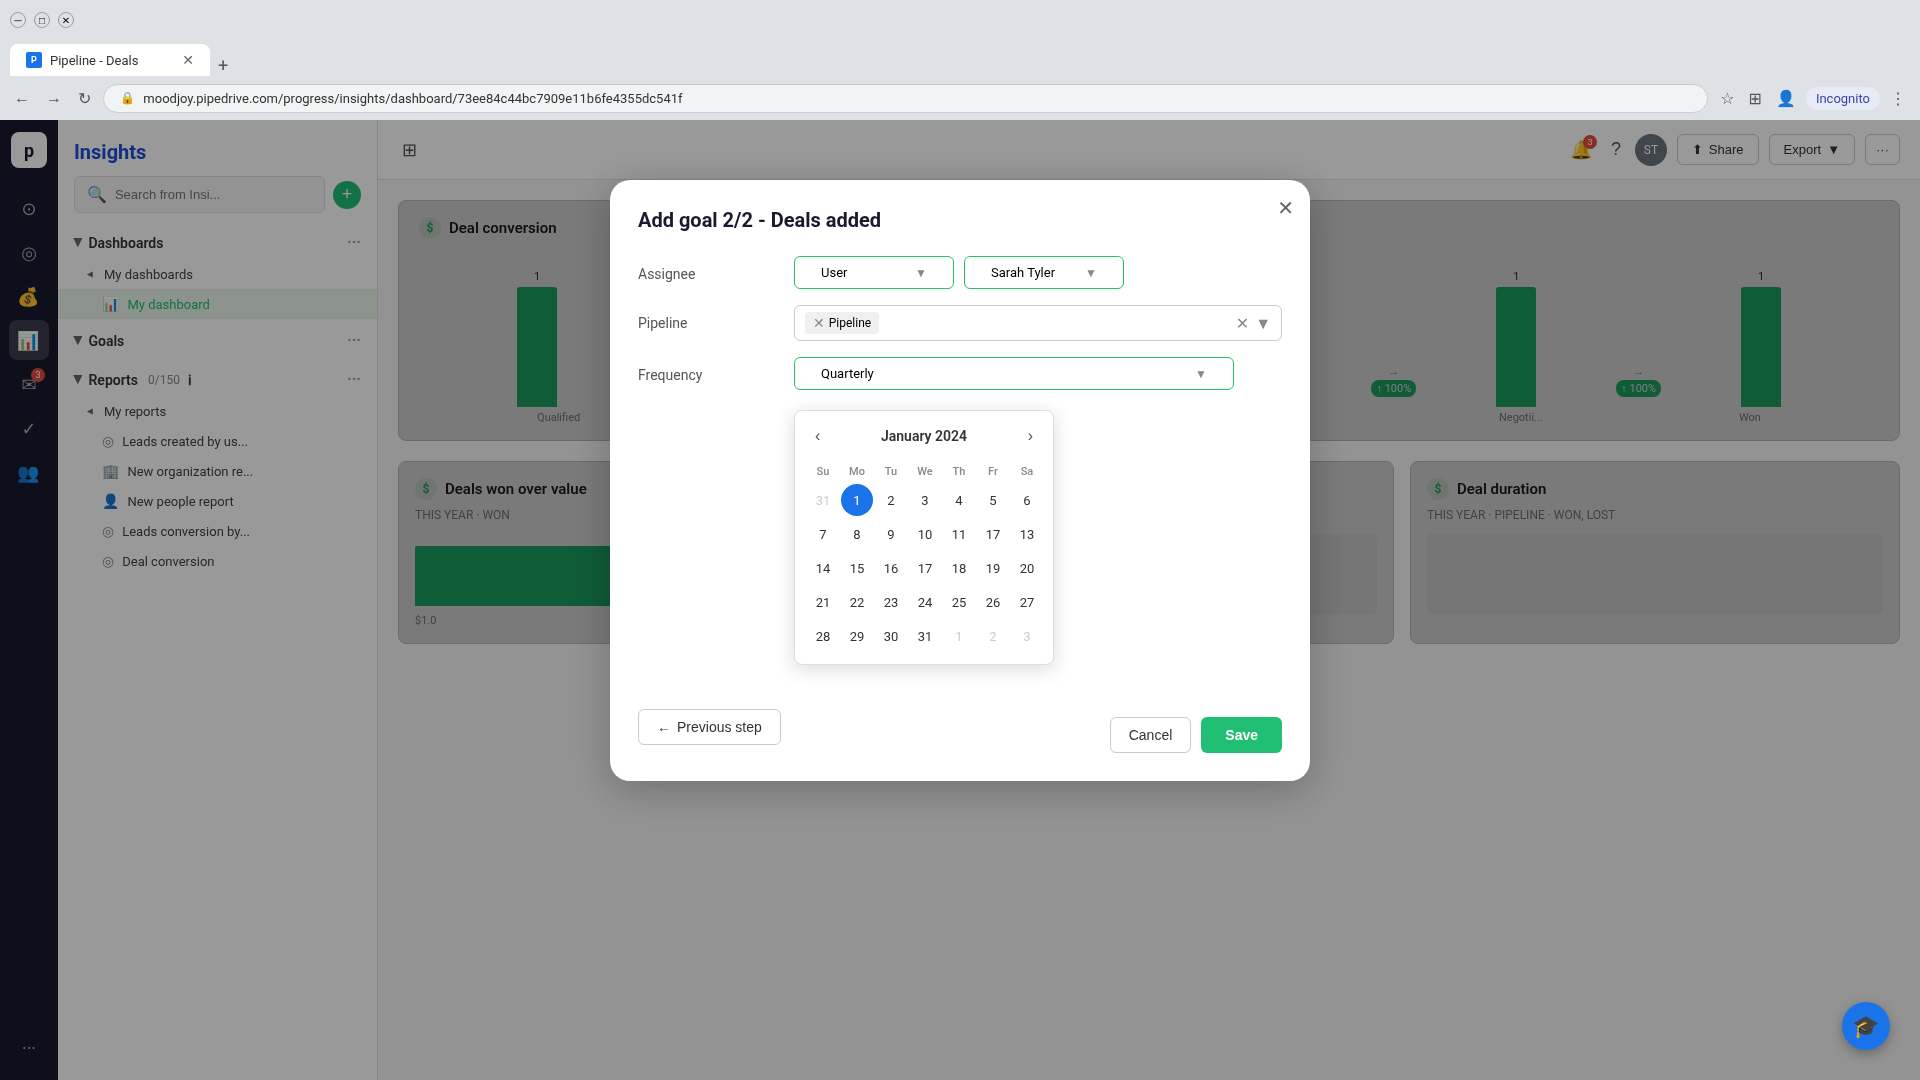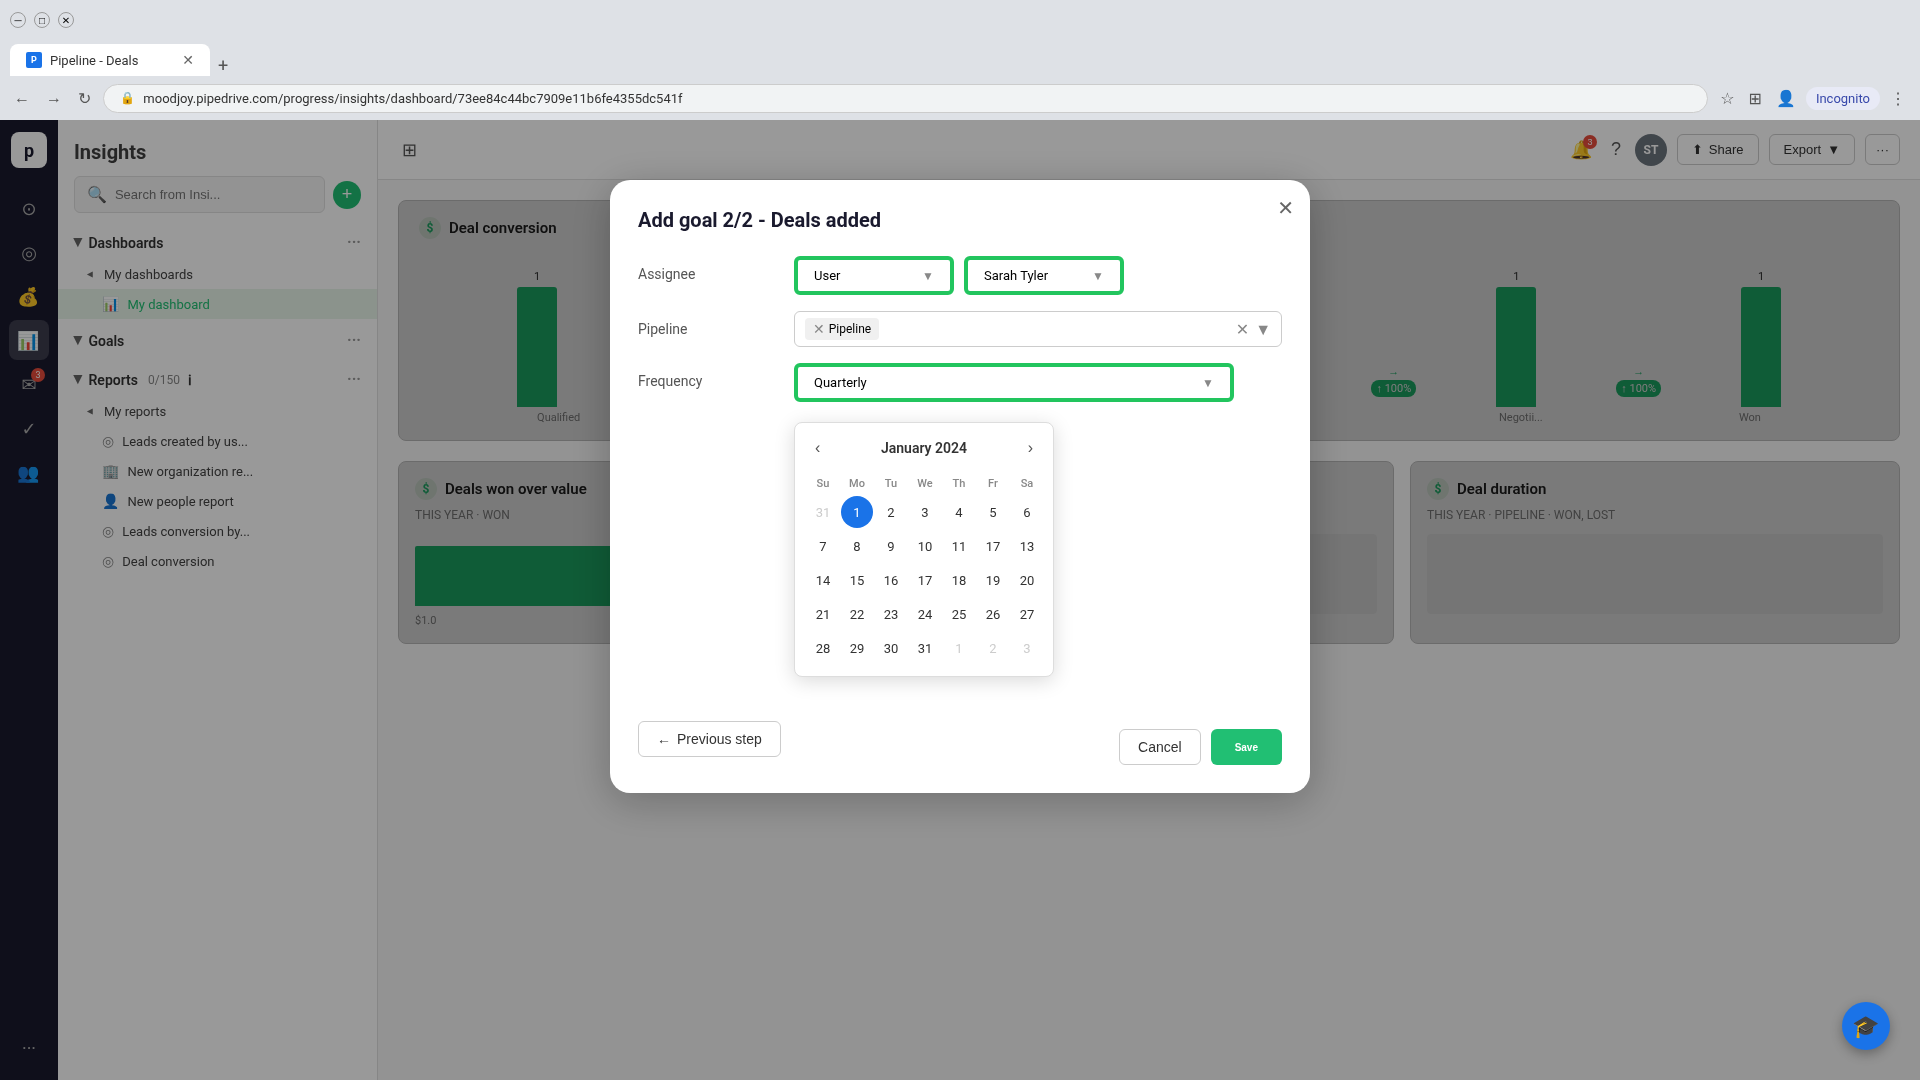--- a/index.html
+++ b/index.html
@@ -124,21 +124,21 @@
       border-right: 1px solid #e0e0e0;
       display: flex;
       flex-direction: column;
       flex-shrink: 0;
       overflow: hidden;
     }
     .left-panel-header {
       padding: 20px 16px 12px;
       font-size: 20px;
       font-weight: 700;
-      color: #404040;
+      color: #1d4ed8;
     }
     .search-bar {
       display: flex;
       align-items: center;
       gap: 8px;
       margin: 0 16px 12px;
       background: #f5f5f5;
       border-radius: 6px;
       padding: 8px 12px;
       border: 1px solid #e0e0e0;
@@ -264,21 +264,21 @@
       font-size: 13px;
       color: #333;
     }
     .user-avatar {
       width: 32px; height: 32px;
       background: #6c757d;
       border-radius: 50%;
       display: flex; align-items: center; justify-content: center;
       color: #fff;
       font-size: 12px;
-      font-weight: bold;
+      font-weight: normal;
     }
     .icon-btn { background: none; border: none; cursor: pointer; color: #555; font-size: 18px; padding: 4px; }
 
     
     .dashboard-area {
       flex: 1;
       overflow-y: auto;
       padding: 20px;
       display: flex;
       flex-direction: column;
@@ -369,22 +369,22 @@
       color: #555;
       padding-top: 10px;
       flex-shrink: 0;
     }
     .form-controls { display: flex; gap: 10px; flex: 1; align-items: center; flex-wrap: wrap; }
 
     .select-field {
       display: flex;
       align-items: center;
       gap: 8px;
-      padding: 8px 16px;
-      border: 4px solid #22c55e;
+      padding: 8px 26px;
+      border: 1px solid #22c55e;
       border-radius: 6px;
       background: #fff;
       font-size: 13px;
       cursor: pointer;
       min-width: 160px;
     }
     .select-field .chevron { margin-left: auto; color: #888; font-size: 12px; }
 
     .tag-field {
       display: flex;
@@ -500,21 +500,21 @@
       cursor: pointer;
       font-size: 14px;
       color: #333;
     }
     .save-btn {
       padding: 9px 24px;
       border: none;
       border-radius: 6px;
       background: #21bf73;
       cursor: pointer;
-      font-size: 10px;
+      font-size: 14px;
       color: #fff;
       font-weight: 600;
     }
 
     
     .help-bubble {
       position: fixed;
       bottom: 30px;
       right: 30px;
       width: 48px;

